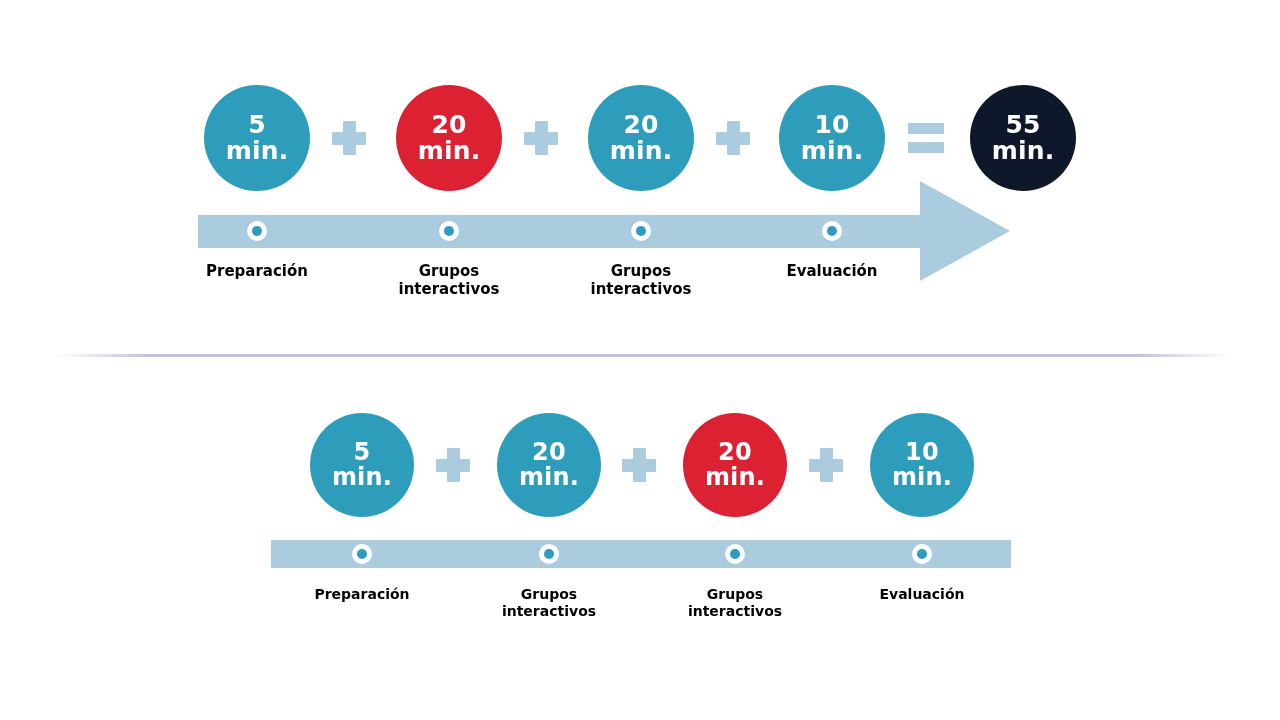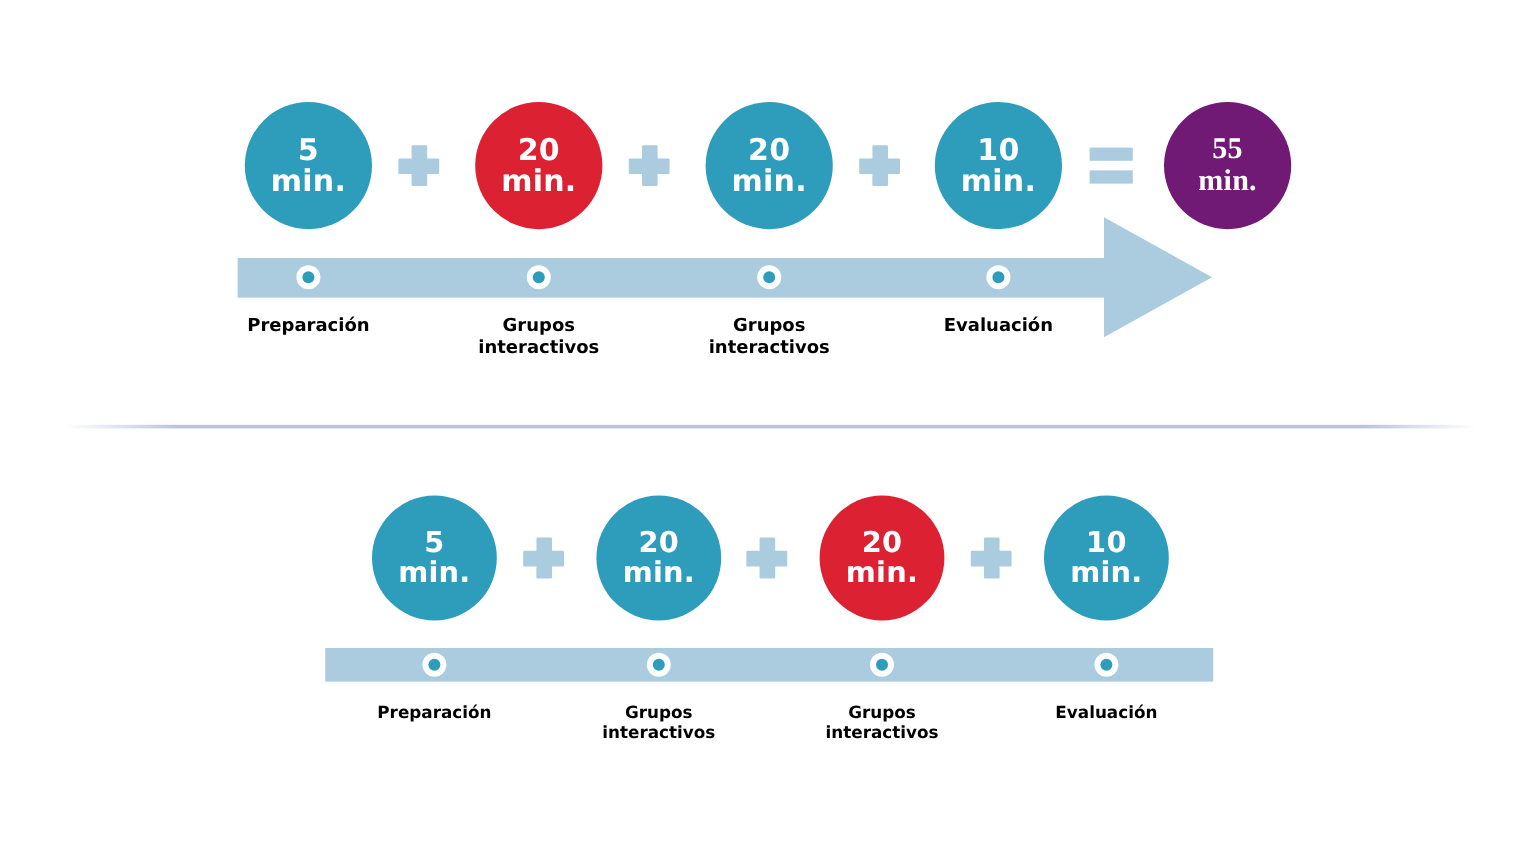--- a/index.html
+++ b/index.html
@@ -175,21 +175,21 @@
     <div class="node-circle" style="left:588px; top:85px; background:#2E9DBC;">
       <span class="num">20</span>
       <span class="unit">min.</span>
     </div>
 
     <div class="node-circle" style="left:779px; top:85px; background:#2E9DBC;">
       <span class="num">10</span>
       <span class="unit">min.</span>
     </div>
 
-    <div class="node-circle" style="left:970px; top:85px; background:#701a75;font-family:Liberation Serif, serif;">
+    <div class="node-circle" style="left:970px; top:85px; background:#0f172a;">
       <span class="num">55</span>
       <span class="unit">min.</span>
     </div>
 
     <div class="plus-sign" style="left:332px; top:121px;"></div>
     <div class="plus-sign" style="left:524px; top:121px;"></div>
     <div class="plus-sign" style="left:716px; top:121px;"></div>
 
     <div class="equals-sign" style="left:908px; top:123px;">
       <span class="bar-a"></span>

